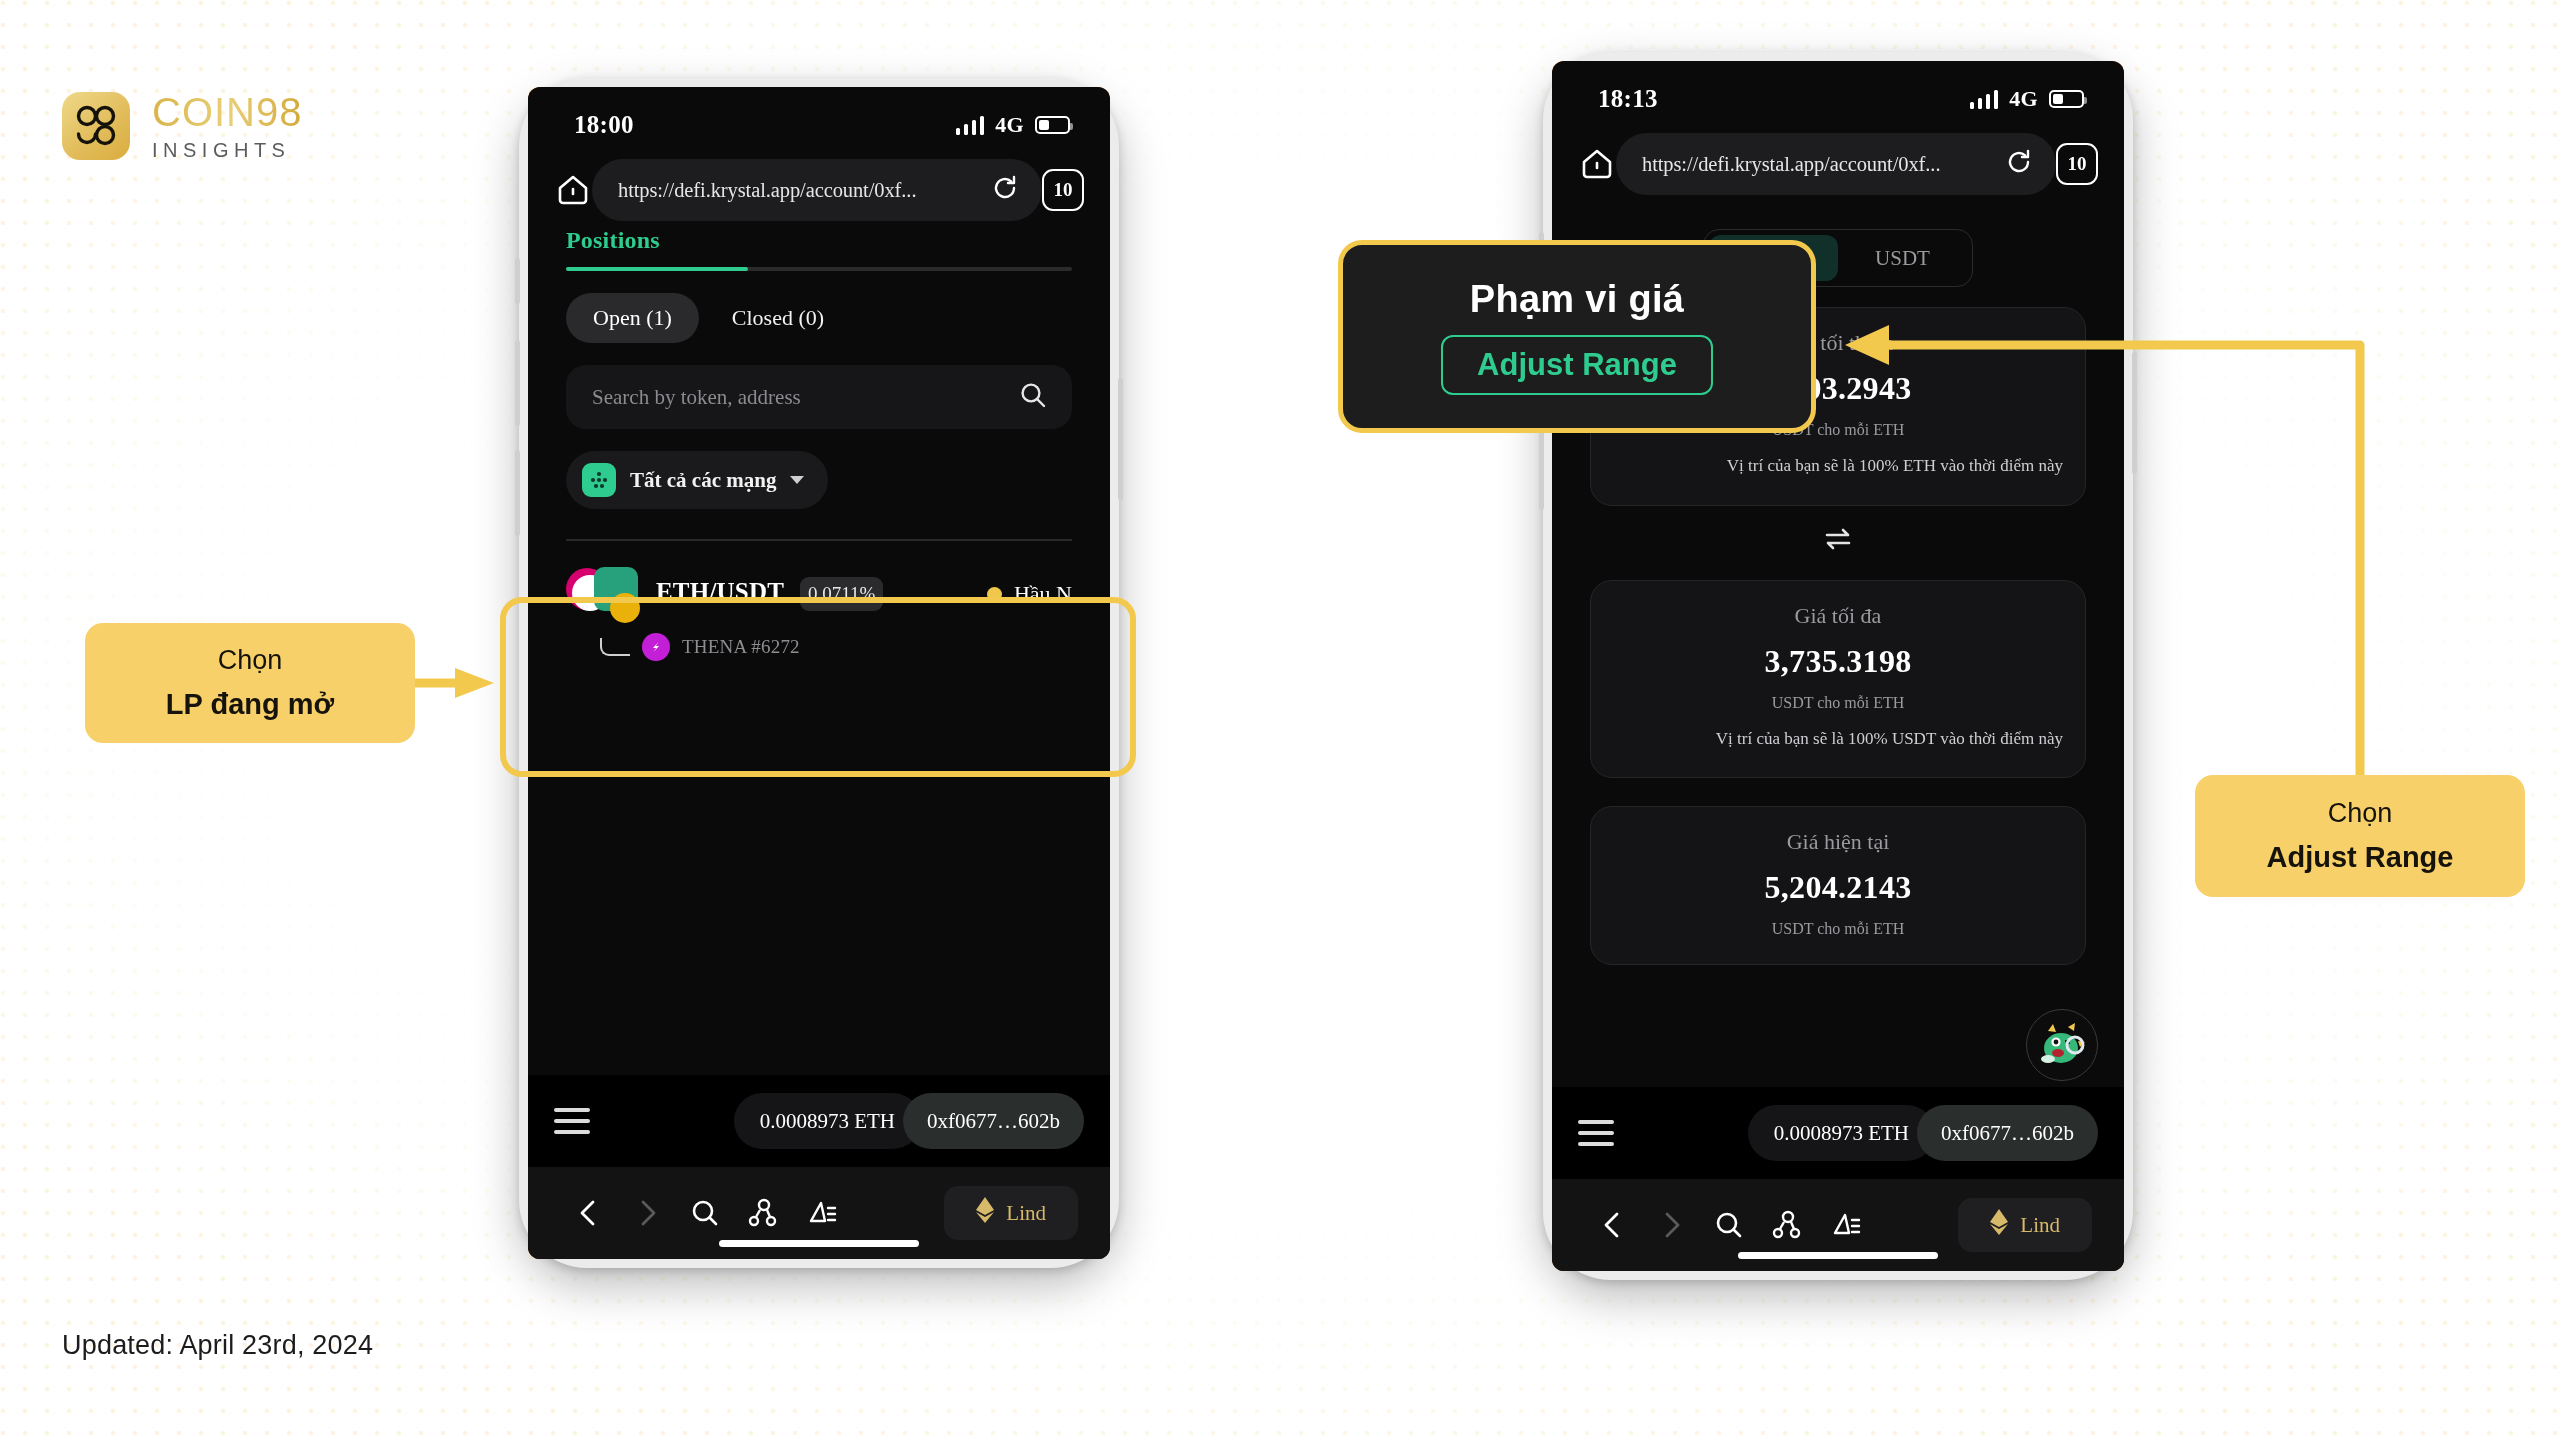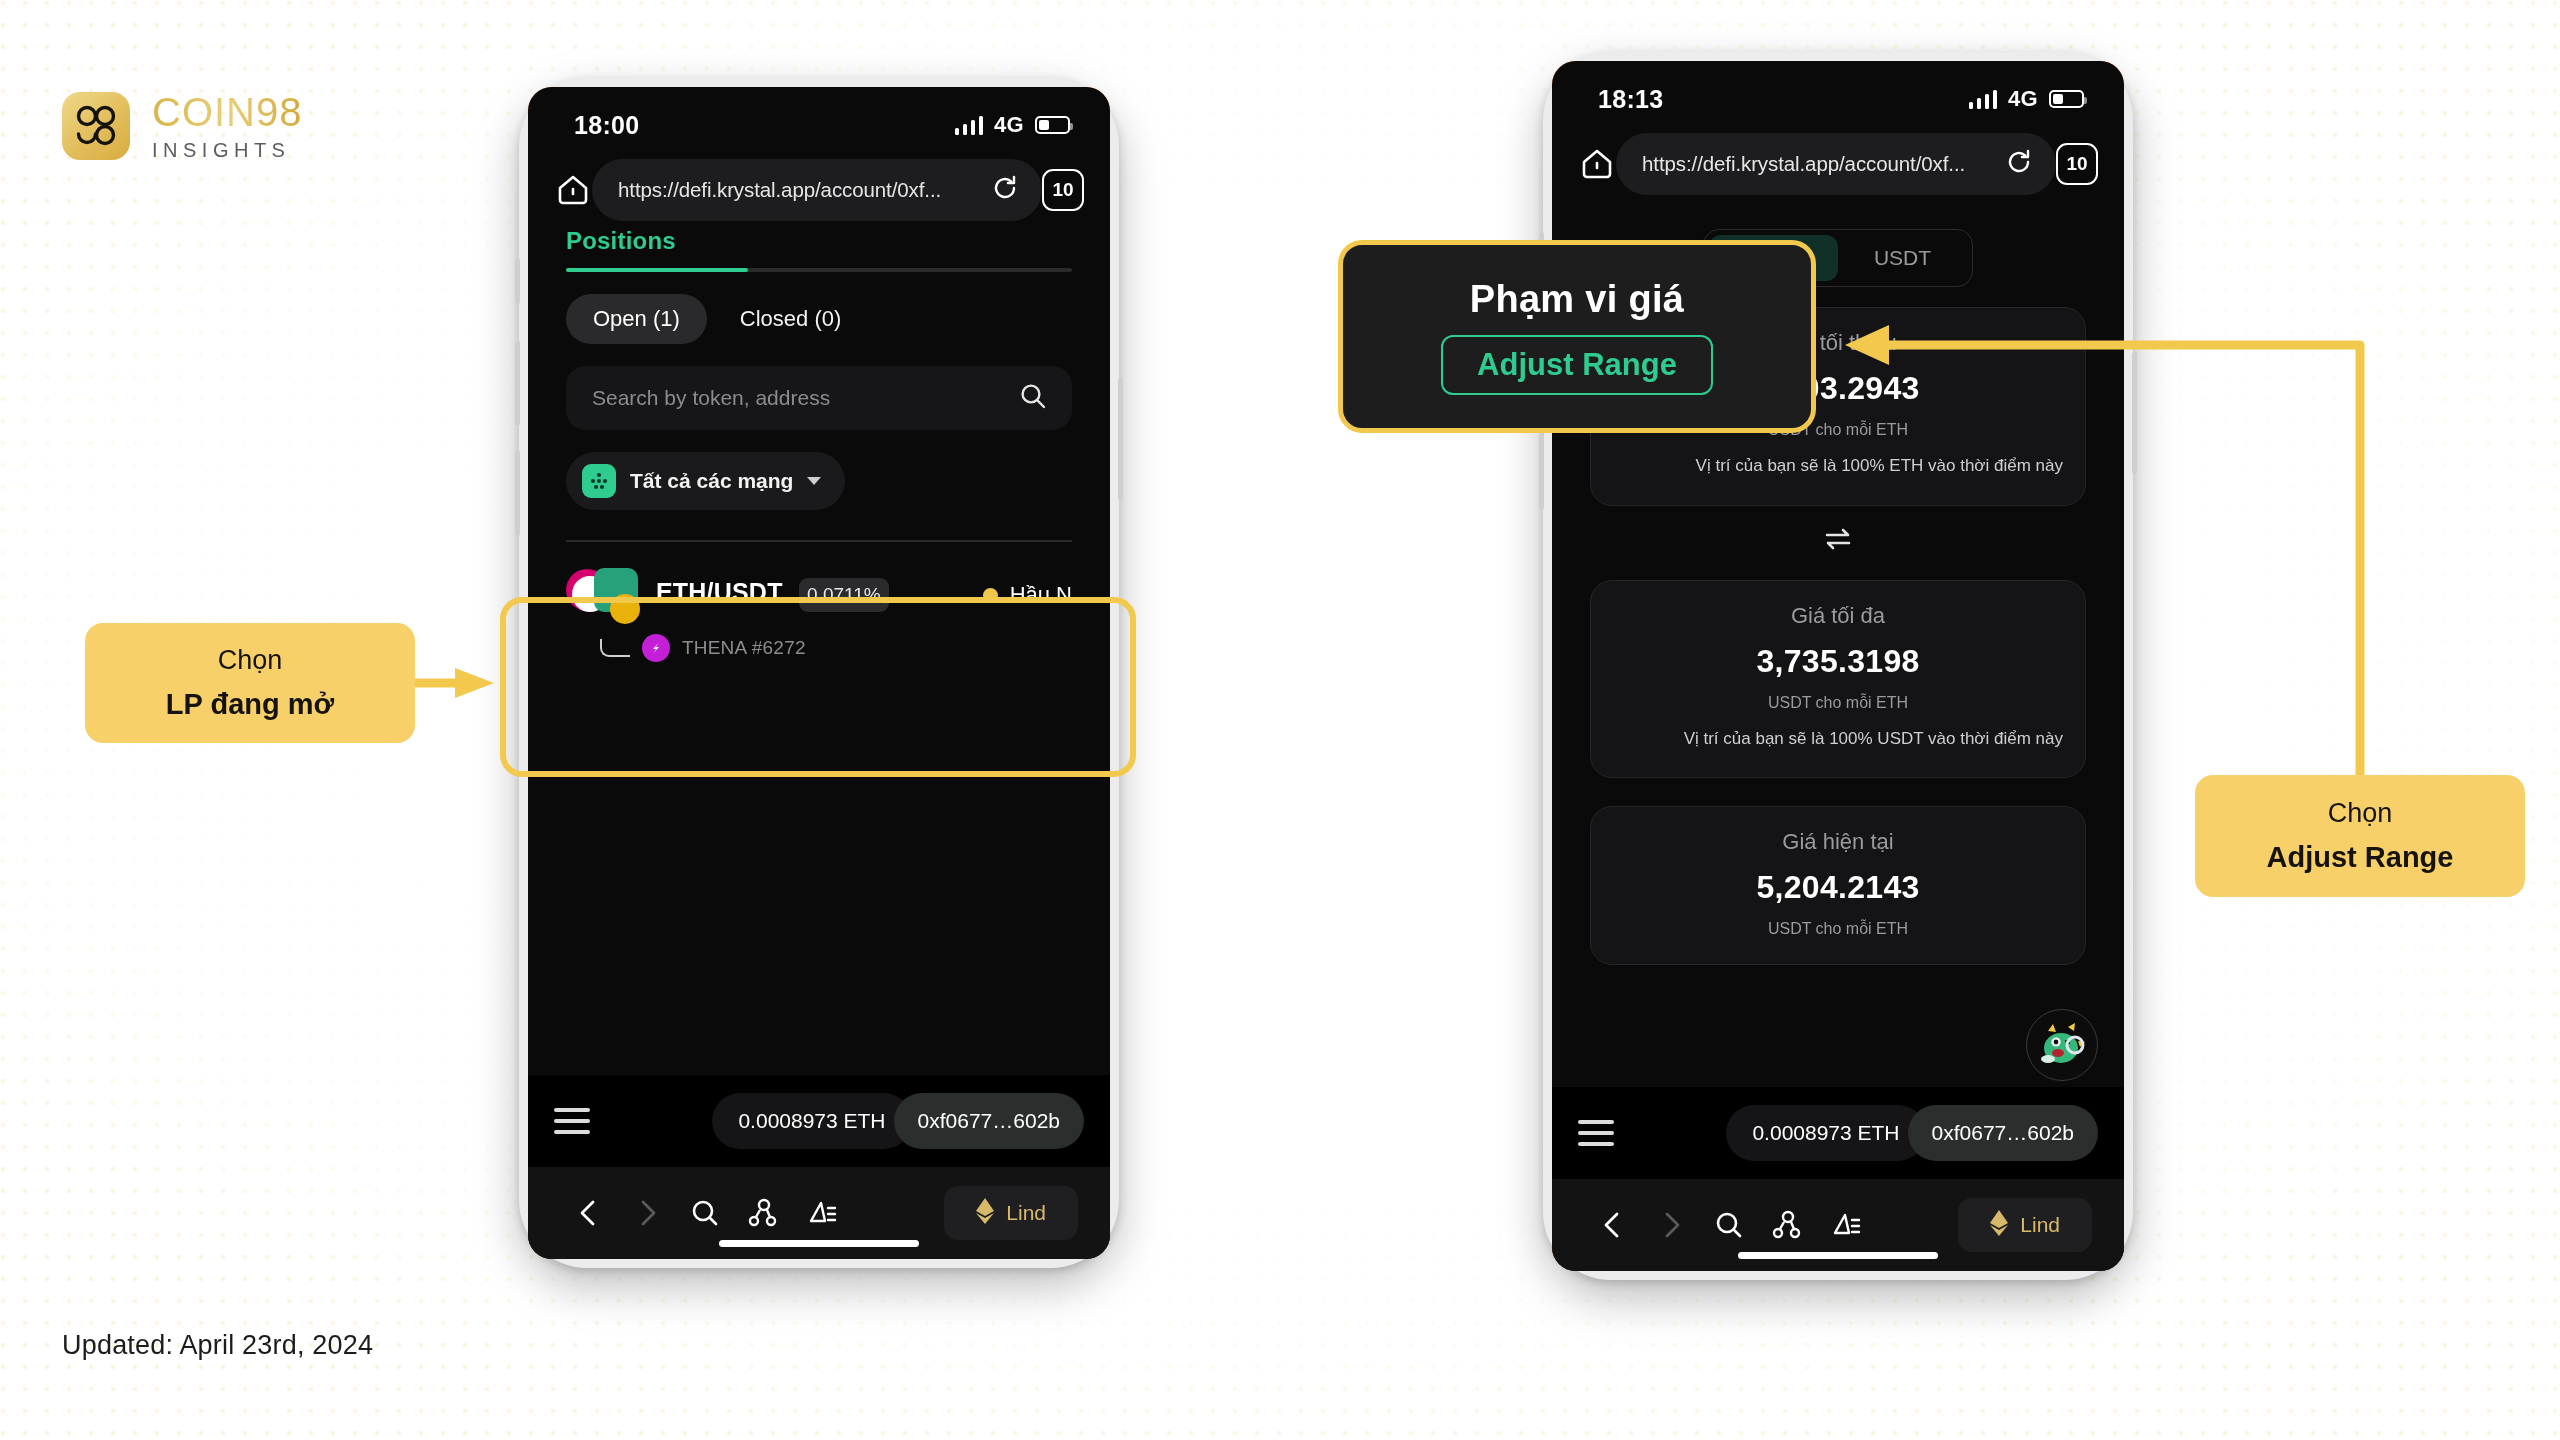--- a/index.html
+++ b/index.html
@@ -48,24 +48,25 @@
   
   .phone {
     position:absolute;
     border-radius:68px;
     background:#ececec;
     padding:9px;
     box-shadow: 0 18px 46px rgba(0,0,0,0.26), 0 3px 10px rgba(0,0,0,0.16);
   }
   .phone-inner {
     width:100%; height:100%;
-    border-radius:24px;
+    border-radius:12px;
     background:#f97316;
     overflow:hidden;
     position:relative;
+    font-family:Liberation Serif, serif;
   }
   #phone-left  { left:519px; top:78px;  width:600px; height:1190px; }
   #phone-right { left:1543px; top:52px; width:590px; height:1228px; }
 
   
   .side-btn { position:absolute; width:5px; border-radius:3px; background:#cfcfcf; }
 
   .screen { position:absolute; inset:0; background:#0a0a0a; color:#fff; }
 
   

